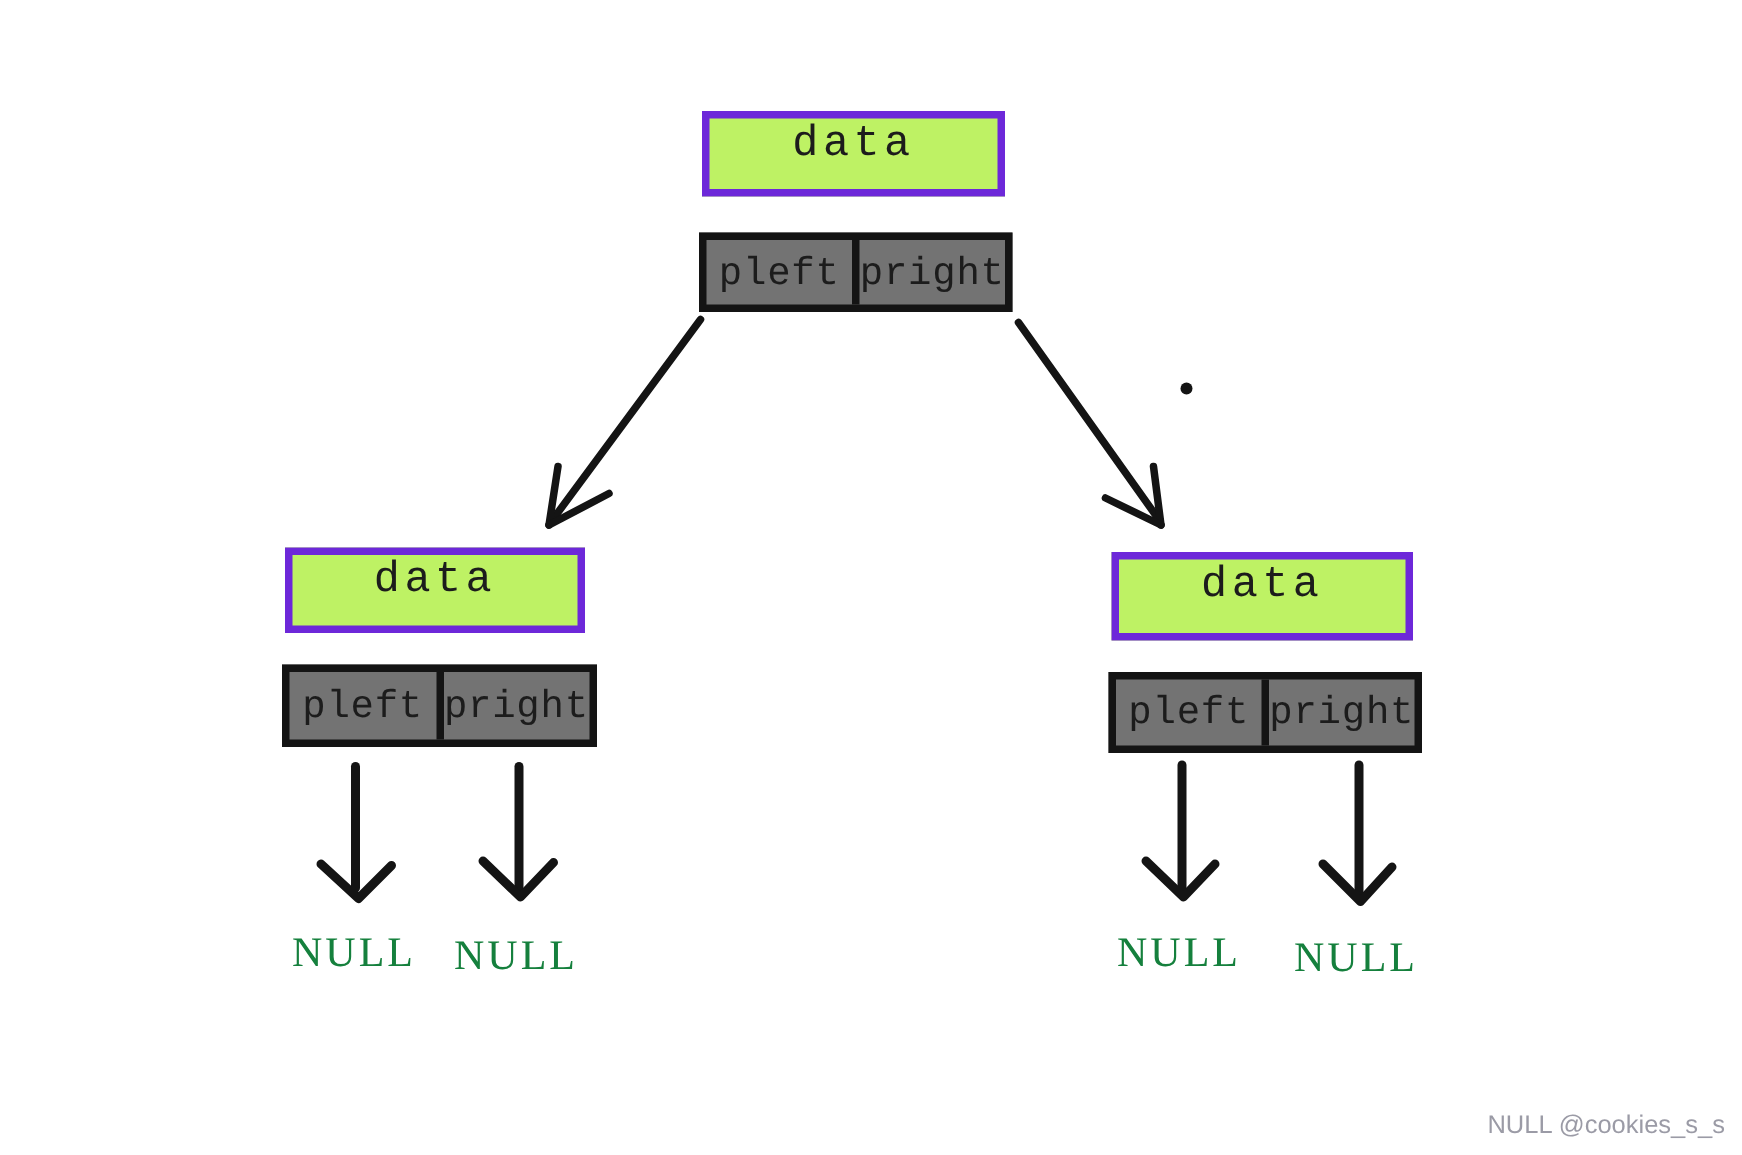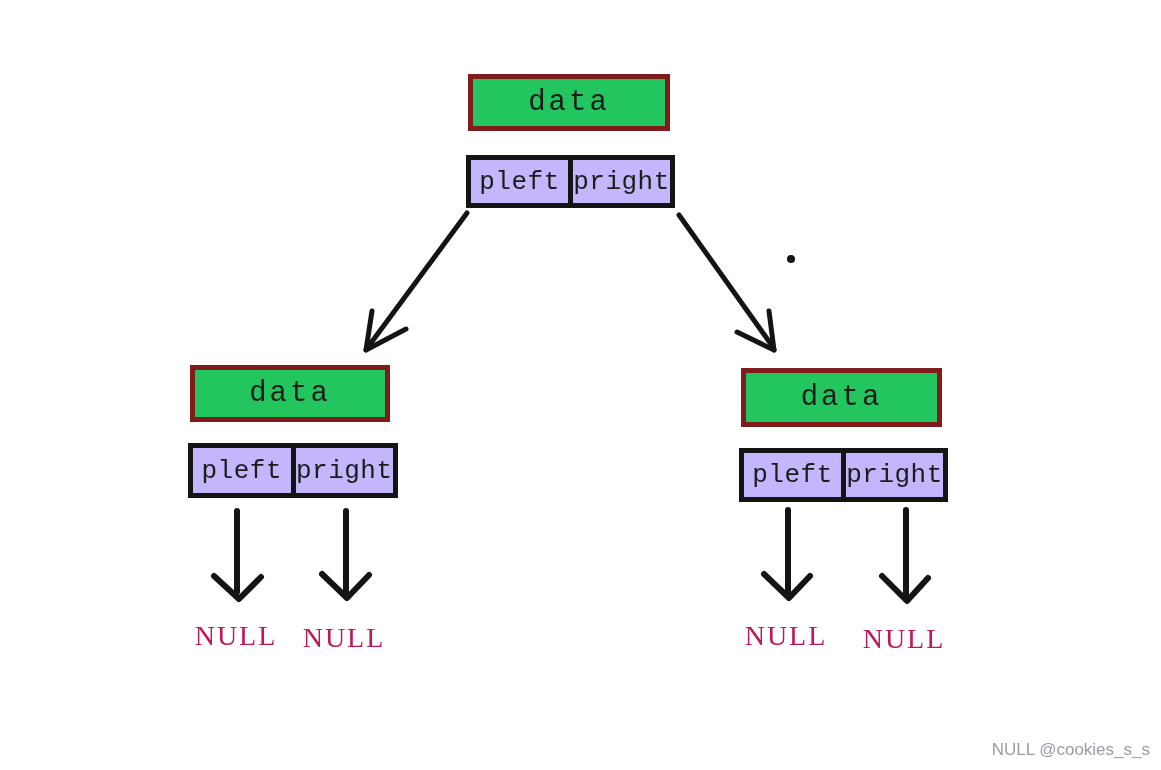--- a/index.html
+++ b/index.html
@@ -12,54 +12,53 @@
     font-family: "Liberation Mono", monospace;
   }
   svg.arrows {
     position: absolute;
     left: 0; top: 0;
     width: 1161px; height: 770px;
   }
   .databox {
     position: absolute;
     box-sizing: border-box;
-    border: 5px solid #7f1d1d;
-    background: #22c55e;
+    border: 5px solid #6d28d9;
+    background: #bef264;
     display: flex;
-    align-items: center;
     justify-content: center;
     font-size: 29px;
     letter-spacing: 3px;
     color: #1c1c1c;
   }
   .ptrbox {
     position: absolute;
     box-sizing: border-box;
     border: 5px solid #141414;
-    background: #c4b5fd;
+    background: #737373;
     display: flex;
   }
   .ptrcell {
     flex: 1;
     display: flex;
     align-items: center;
     justify-content: center;
     font-size: 26px;
     letter-spacing: 0.5px;
     color: #1c1c1c;
     box-sizing: border-box;
   }
   .ptrcell.first { border-right: 5px solid #141414; }
   .nulllabel {
     position: absolute;
     transform: translateX(-50%);
     font-family: "Liberation Serif", serif;
     font-size: 28px;
     letter-spacing: 2px;
-    color: #be185d;
+    color: #15803d;
     white-space: nowrap;
   }
   
   .root-data { left: 468px; top: 74px;  width: 202px; height: 57px; }
   .root-ptr  { left: 466px; top: 155px; width: 209px; height: 53px; }
   
   .lc-data { left: 190px; top: 365px; width: 200px; height: 57px; }
   .lc-ptr  { left: 188px; top: 443px; width: 210px; height: 55px; }
   .lc-null-left  { left: 236px; top: 620px; }
   .lc-null-right { left: 344px; top: 622px; }

